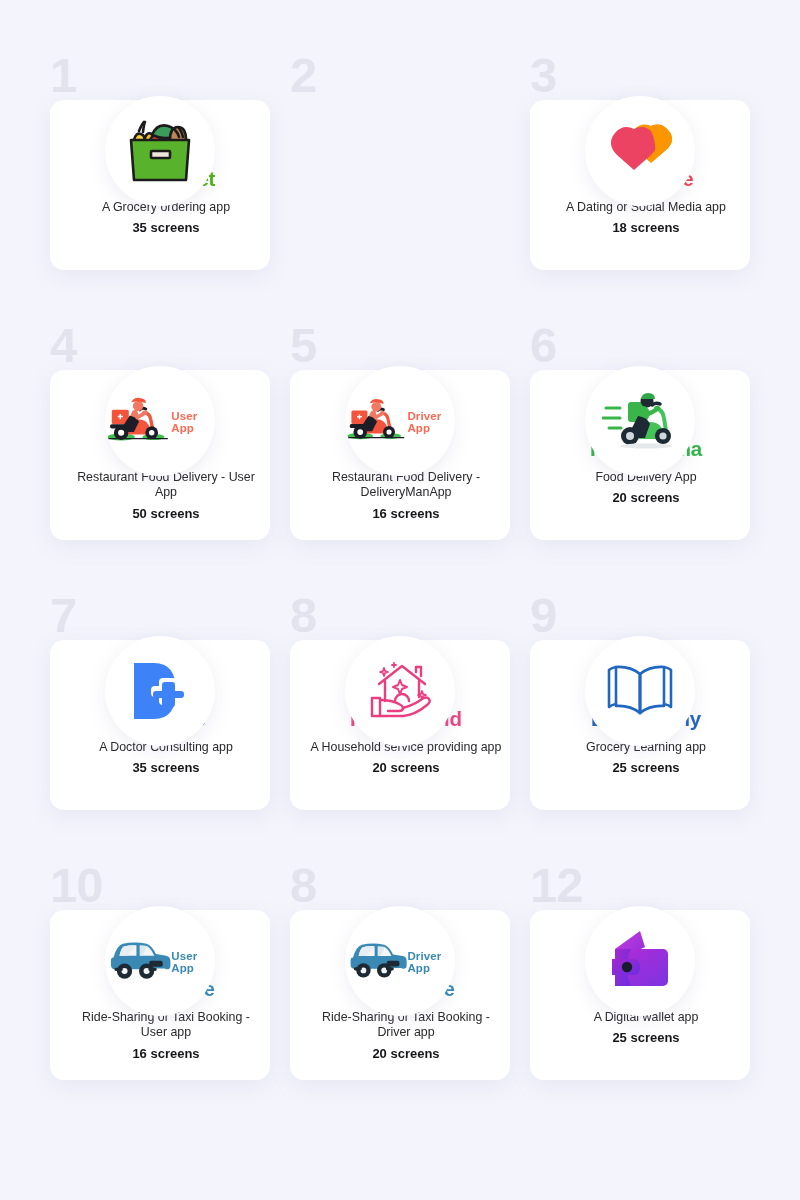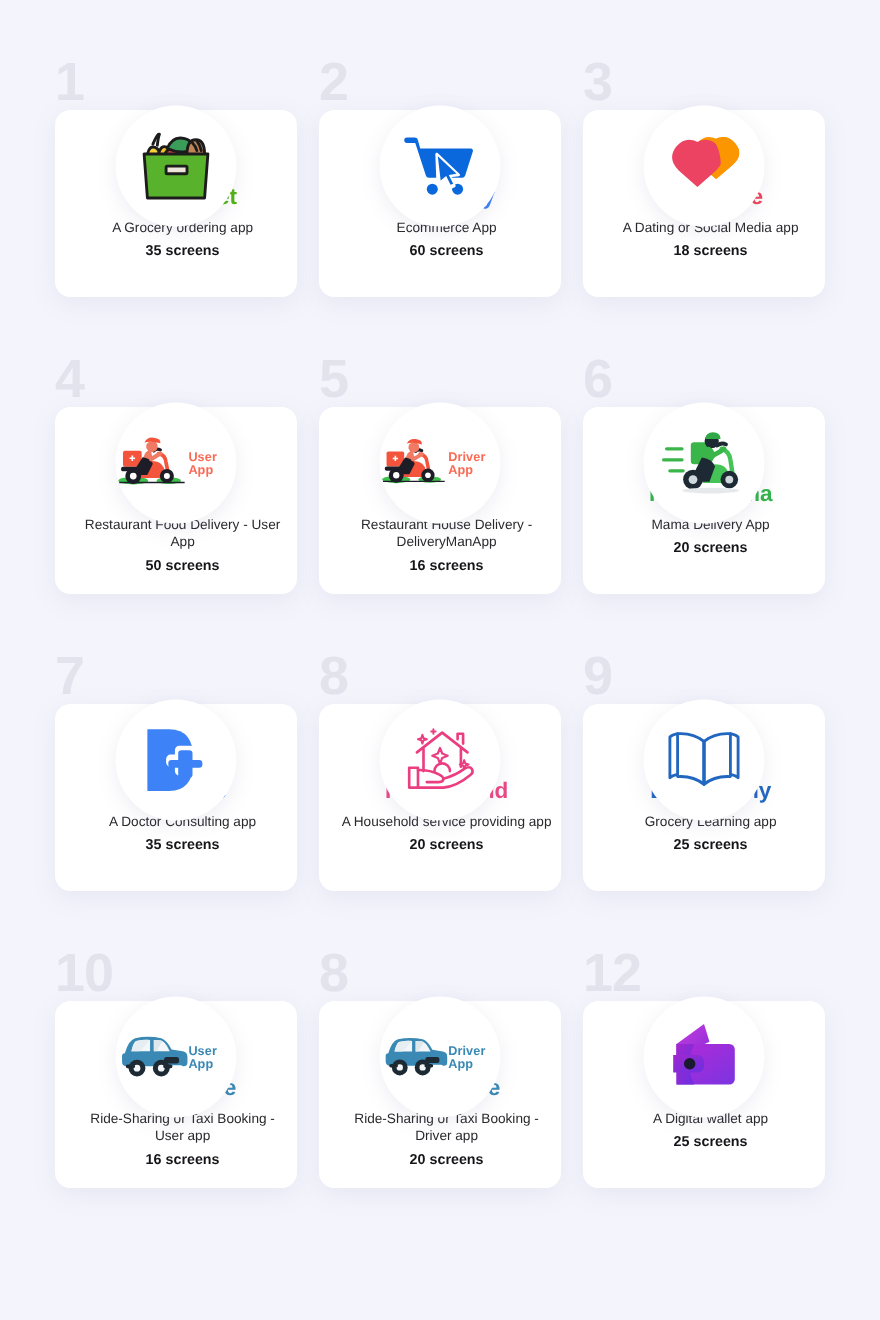--- a/index.html
+++ b/index.html
@@ -157,40 +157,20 @@
         </div>
         <div class="card-body">
           <div class="app-name" style="color: rgb(79, 179, 14);">Go Market</div>
           <div class="app-desc">A Grocery ordering app</div>
           <div class="app-screens">35 screens</div>
         </div>
       </div>
     </div>
     <div class="card-slot">
       <div class="rank">2</div>
-      <div class="card">
-        <div class="badge">
-          <div class="art">
-            <svg viewBox="0 0 76 66" xmlns="http://www.w3.org/2000/svg">
-    <g fill="#0a68dc">
-      <path d="M8 7 h7 a3 3 0 0 1 2.9 2.2 L20 17 h46 a2 2 0 0 1 1.9 2.6 l-7 22 a3 3 0 0 1 -2.9 2.1 H28 a3 3 0 0 1 -2.9 -2.3 L15.5 12 H8 a2.5 2.5 0 0 1 0 -5 z"></path>
-      <circle cx="31" cy="54" r="5"></circle>
-      <circle cx="54" cy="54" r="5"></circle>
-    </g>
-    <path d="M35 22 l20 19 -8 1 4 9 -5 2 -4 -9 -6 5 z" fill="#ffffff" stroke="#ffffff" stroke-width="2.5" stroke-linejoin="round"></path>
-    <path d="M36 24 l17 16 -7 1 4 8 -2.4 1 -4 -8 -5 4 z" fill="#0a68dc"></path>
-  </svg>
-          </div>
-        </div>
-        <div class="card-body">
-          <div class="app-name" style="color: rgb(61, 130, 246);">SixValley</div>
-          <div class="app-desc">Ecommerce App</div>
-          <div class="app-screens">60 screens</div>
-        </div>
-      </div>
     </div>
     <div class="card-slot">
       <div class="rank">3</div>
       <div class="card">
         <div class="badge">
           <div class="art">
             <svg viewBox="0 0 76 66" xmlns="http://www.w3.org/2000/svg">
     <path d="M45 9 q11 -6 19 3 q9 10 -2 20 l-15 13 -15 -13 q-11 -10 -2 -20 q8 -9 19 -3 z" transform="translate(2,0)" fill="#fb9500"></path>
     <path d="M28 14 q12 -7 21 3 q9 11 -2 22 l-17 15 -17 -15 q-11 -11 -2 -22 q9 -10 21 -3 z" transform="translate(2,-2)" fill="#eb4361"></path>
     <path d="M45 9 q11 -6 19 3 q9 10 -2 20 l-13 11 q6 -16 -4 -34 z" transform="translate(2,0)" fill="#fb9500"></path>
@@ -262,21 +242,21 @@
     <circle cx="19" cy="44" r="3.6" fill="#ffffff"></circle>
     <circle cx="55" cy="44" r="7.5" fill="#1d1d28"></circle>
     <circle cx="55" cy="44" r="3.2" fill="#ffffff"></circle>
     <path d="M4 51 h70" stroke="#1d1d28" stroke-width="1.6"></path>
   </svg>
           </div>
           <div class="sub-label" style="color: rgb(250, 106, 85);">Driver App</div>
         </div>
         <div class="card-body">
           <div class="app-name" style="color: rgb(250, 106, 85);">eFood</div>
-          <div class="app-desc">Restaurant House Delivery - DeliveryManApp</div>
+          <div class="app-desc">Restaurant Food Delivery - DeliveryManApp</div>
           <div class="app-screens">16 screens</div>
         </div>
       </div>
     </div>
     <div class="card-slot">
       <div class="rank">6</div>
       <div class="card">
         <div class="badge">
           <div class="art">
             <svg viewBox="0 0 76 66" xmlns="http://www.w3.org/2000/svg">
@@ -297,21 +277,21 @@
     <circle cx="28" cy="48" r="9" fill="#1d2a33"></circle>
     <circle cx="28" cy="48" r="4" fill="#cfd8dd"></circle>
     <circle cx="61" cy="48" r="8" fill="#1d2a33"></circle>
     <circle cx="61" cy="48" r="3.6" fill="#cfd8dd"></circle>
     <ellipse cx="44" cy="58" rx="26" ry="2.6" fill="#e6e9ec"></ellipse>
   </svg>
           </div>
         </div>
         <div class="card-body">
           <div class="app-name" style="color: rgb(52, 180, 74);">Food Mama</div>
-          <div class="app-desc">Mama Delivery App</div>
+          <div class="app-desc">Food Delivery App</div>
           <div class="app-screens">20 screens</div>
         </div>
       </div>
     </div>
     <div class="card-slot">
       <div class="rank">7</div>
       <div class="card">
         <div class="badge">
           <div class="art">
             <svg viewBox="0 0 76 66" xmlns="http://www.w3.org/2000/svg">

